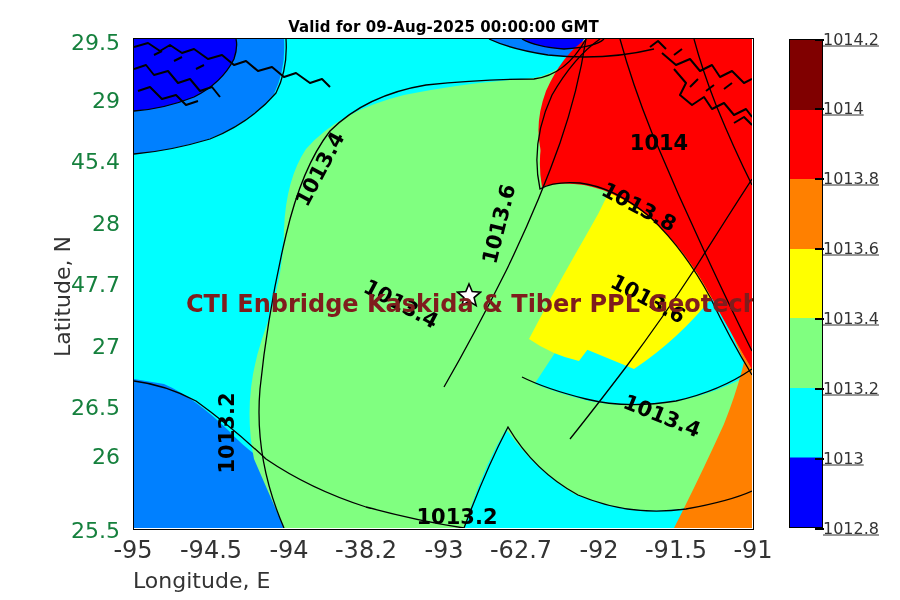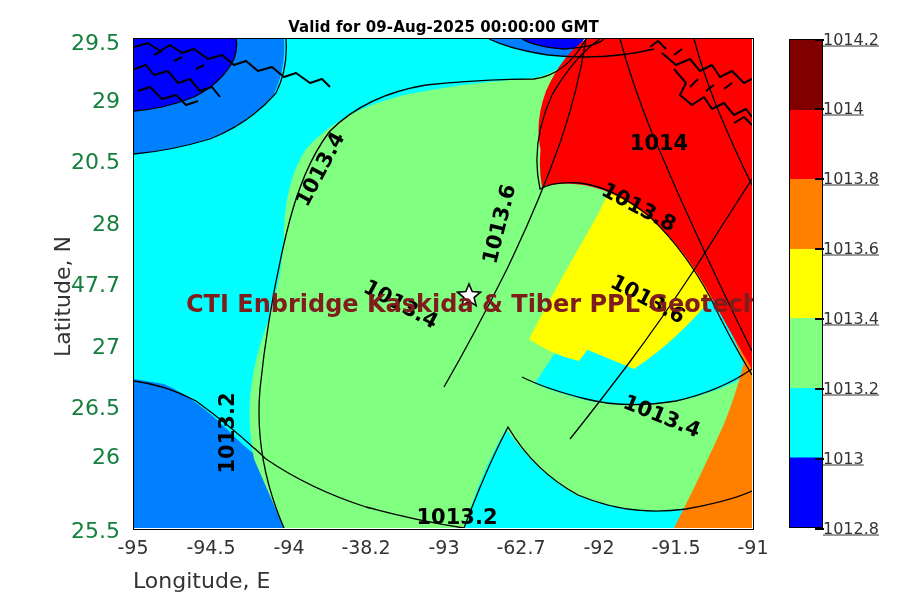--- a/index.html
+++ b/index.html
@@ -9,21 +9,21 @@
   #fig{position:absolute;left:0;top:0;width:900px;height:600px;margin-left:40px;}
 
   .title{position:absolute;left:93px;top:18px;width:621px;text-align:center;
          font-size:15px;font-weight:bold;color:#000;letter-spacing:.1px;}
 
   .axes{position:absolute;left:93px;top:38px;width:621px;height:492px;
         border:1.6px solid #000;box-sizing:border-box;overflow:hidden;}
   .ytick-wrap{position:absolute;left:0;top:0;width:86px;height:600px;}
   .yt{position:absolute;right:6px;transform:translateY(-50%);font-size:22px;color:#15803d;}
 
-  .xt{position:absolute;transform:translateX(-50%);font-size:19px;color:#333;top:536px;text-align:center;}
+  .xt{position:absolute;transform:translateX(-50%);font-size:24px;color:#333;top:536px;text-align:center;}
 
   .ylabel{position:absolute;font-size:22px;color:#333;
           left:-168px;top:284px;width:380px;text-align:center;
           transform:rotate(-90deg);transform-origin:center center;}
   .xlabel{position:absolute;left:93px;top:568px;width:621px;text-align:left;
           font-size:22px;color:#333;}
 
   
   .cbar{position:absolute;left:749px;top:39px;width:34px;height:489px;
         border:1.4px solid #000;box-sizing:border-box;}
@@ -131,21 +131,21 @@
     <div class="annot" style="left:52px;top:265px;transform:translateY(-50%);">CTI Enbridge  Kaskida &amp; Tiber PPL Geotechnical</div>
   </div>
 
   <div class="ytick-wrap">
     <div class="yt" style="top:530px">25.5</div>
     <div class="yt" style="top:456px">26</div>
     <div class="yt" style="top:407px">26.5</div>
     <div class="yt" style="top:346px">27</div>
     <div class="yt" style="top:284px">47.7</div>
     <div class="yt" style="top:223px">28</div>
-    <div class="yt" style="top:161px">20.5</div>
+    <div class="yt" style="top:161px">45.4</div>
     <div class="yt" style="top:100px">29</div>
     <div class="yt" style="top:42px">29.5</div>
   </div>
 
   <div>
     <div class="xt" style="left:93px">-95</div>
     <div class="xt" style="left:171px">-94.5</div>
     <div class="xt" style="left:249px">-94</div>
     <div class="xt" style="left:326px">-38.2</div>
     <div class="xt" style="left:404px">-93</div>

